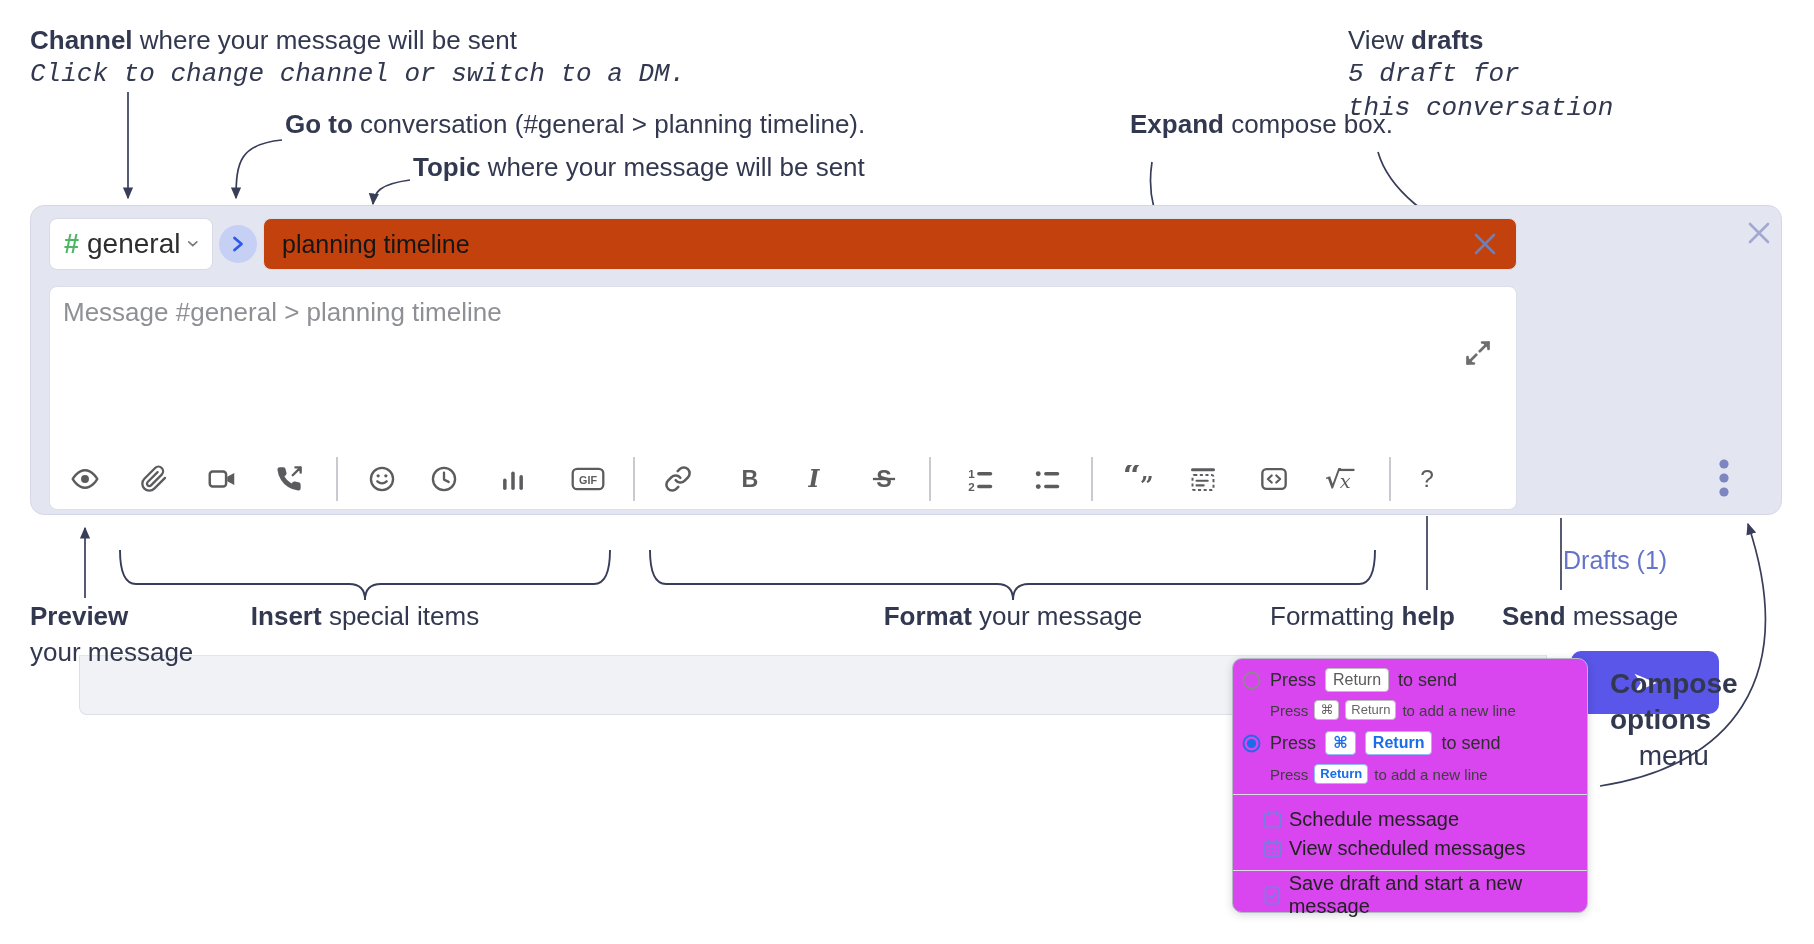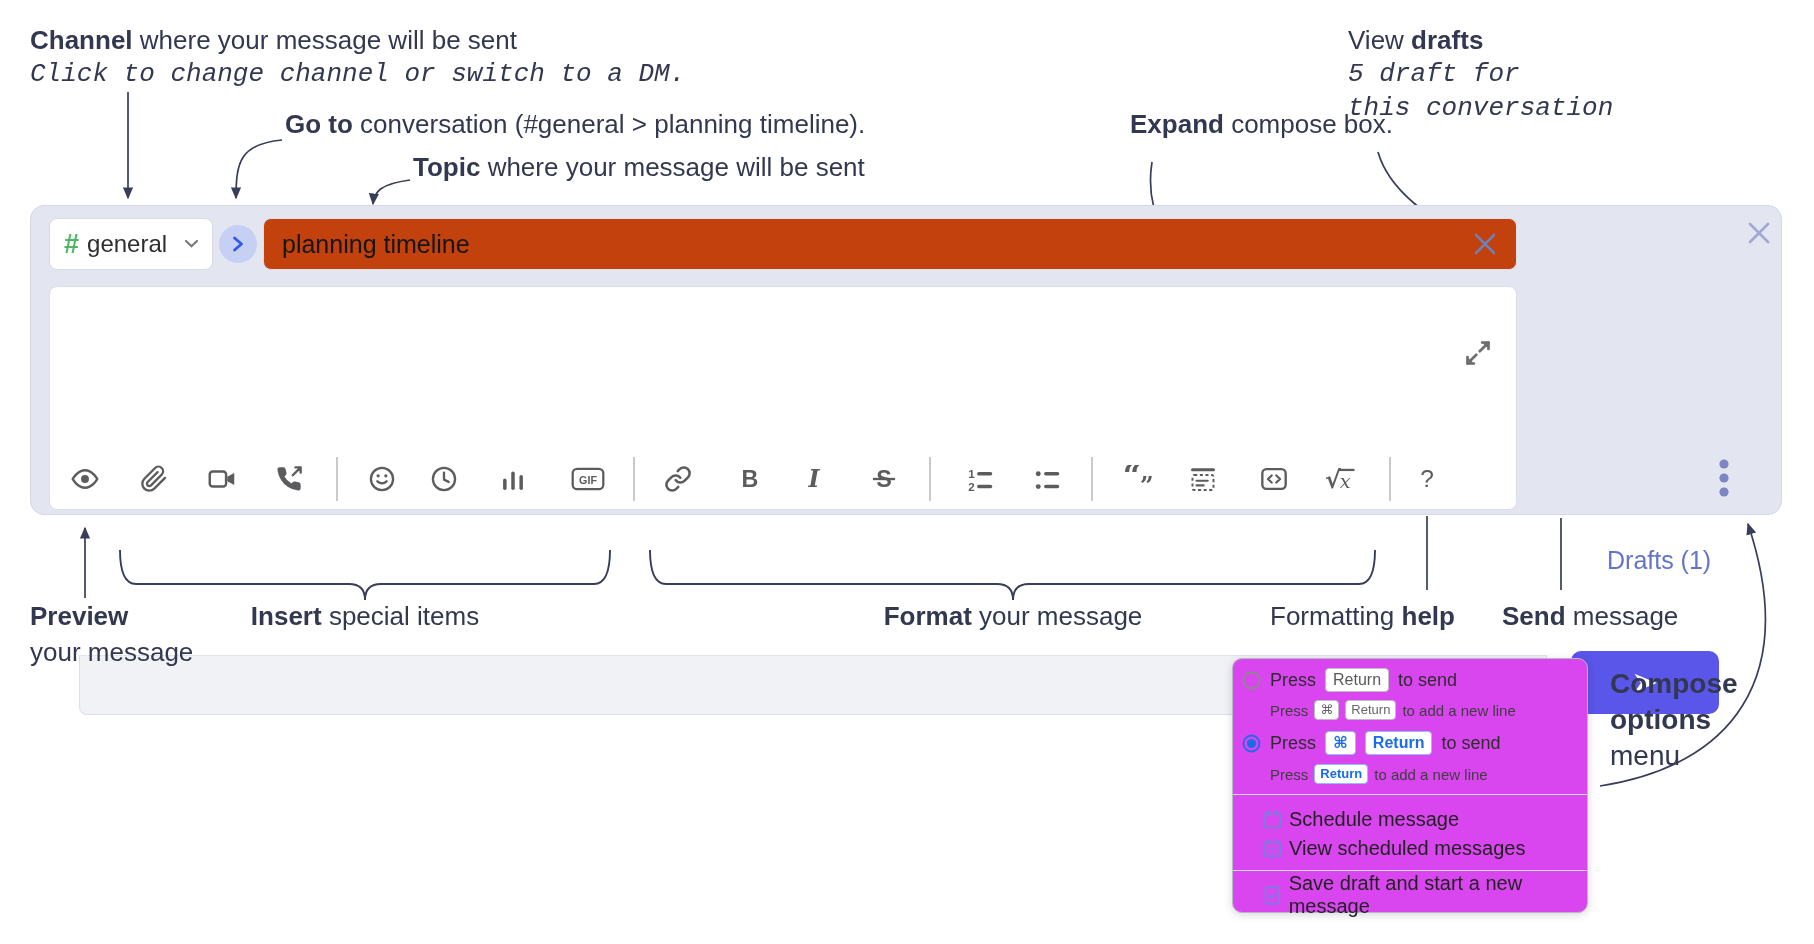--- a/index.html
+++ b/index.html
@@ -9,50 +9,50 @@
   .ann{font-size:26px;line-height:32px;color:#32384f;white-space:nowrap;}
   .ann b{font-weight:700;}
   .it{font-style:italic;font-family:Liberation Mono, monospace;}
   .center{transform:translateX(-50%);}
   
   #compose{left:30px;top:205px;width:1752px;height:310px;background:#e3e5f1;
            border:1px solid #d5d7e6;border-radius:14px;box-sizing:border-box;}
   .pill{left:48px;top:217px;width:164px;height:52px;background:#fff;border:1px solid #d8dae5;
         border-radius:8px;box-sizing:border-box;display:flex;align-items:center;padding:0 14px;gap:8px;}
   .hash{color:#4eb765;font-weight:700;font-size:27px;}
-  .chname{font-size:24px;color:#2e2e2e;flex:1;}
+  .chname{font-size:28px;color:#2e2e2e;flex:1;}
   #goto-btn{left:218px;top:224px;width:38px;height:38px;border-radius:50%;background:#c6cff4;
             display:flex;align-items:center;justify-content:center;}
   #topic-input{left:262px;top:217px;width:1254px;height:52px;background:#c2410c;border:1px solid #dddfe8;
                border-radius:8px;box-sizing:border-box;display:flex;align-items:center;padding:0 18px;}
   #topic-input .val{font-size:25px;color:#161616;flex:1;}
   #msg-card{left:48px;top:285px;width:1468px;height:224px;background:#fff;border:1px solid #dcdee8;
             border-radius:8px;box-sizing:border-box;}
   #placeholder{left:62px;top:296px;font-size:26px;color:#8f9096;}
   #toolbar{left:48px;top:449px;width:1468px;height:60px;background:#f1f2f5;border:1px solid #dcdee8;
            border-top:1px solid #e4e5ec;border-radius:0 0 8px 8px;box-sizing:border-box;}
   .tb{position:absolute;top:465px;width:28px;height:28px;transform:translateX(-50%);}
   .tdiv{position:absolute;top:457px;width:2px;height:44px;background:#c9cacf;}
-  #drafts-link{left:1532px;top:340px;font-size:25px;color:#6474c8;font-weight:500;margin-left:44px;}
+  #drafts-link{left:1532px;top:340px;font-size:25px;color:#6474c8;font-weight:500;}
   #send-btn{left:1540px;top:445px;width:148px;height:63px;background:#5956e9;border-radius:10px;
             display:flex;align-items:center;justify-content:center;}
   
   #popup{left:1232px;top:658px;width:356px;height:255px;background:#d946ef;border:1px solid #b6bac6;
          border-radius:10px;box-shadow:0 2px 8px rgba(40,40,60,.18);box-sizing:border-box;}
   .prow{position:absolute;left:0;width:100%;display:flex;align-items:center;gap:9px;font-size:18px;color:#2d2d2d;}
   .psub{position:absolute;display:flex;align-items:center;gap:6px;font-size:15px;color:#3e3e3e;}
   .key{display:inline-block;border:1px solid #bdbdbd;border-radius:4px;padding:0 7px;font-size:16px;
        color:#5a5a5a;background:#fff;line-height:22px;}
   .key.sm{font-size:13px;line-height:18px;padding:0 5px;color:#666;}
   .key.blue{color:#1a6ce8;border-color:#94bcf6;font-weight:600;}
   .pdiv{position:absolute;left:0;width:100%;height:1px;background:#d9dbe0;}
   .mitem{position:absolute;left:0;width:100%;height:30px;display:flex;align-items:center;gap:6px;
          padding-left:13px;box-sizing:border-box;font-size:20px;color:#222;margin-left:16px;}
   .opt3{font-size:28px;line-height:36px;font-weight:700;color:#32384f;}
-  .opt3 .reg{font-weight:400;}
+  .opt3 .reg{font-weight:400;text-align:center;}
   svg{display:block;}
 </style>
 </head>
 <body>
 
 <div id="canvas">
 
   <svg class="abs" width="1814" height="944" style="left:0;top:0;pointer-events:none;">
     <defs>
       <marker id="ah" markerWidth="9" markerHeight="8" refX="6.2" refY="3" orient="auto">
@@ -108,20 +108,21 @@
       <svg width="26" height="26" viewBox="0 0 26 26">
         <path d="M4 4 L22 22 M22 4 L4 22" stroke="#717fb5" stroke-width="2.6" stroke-linecap="round"></path>
       </svg>
     </div>
 
     <svg class="abs" style="left:1714px;top:13px;" width="28" height="28" viewBox="0 0 28 28">
       <path d="M5 5 L23 23 M23 5 L5 23" stroke="#a3a8d3" stroke-width="2.6" stroke-linecap="round"></path>
     </svg>
 
     <div id="msg-card" class="abs" style="left:18px;top:80px;"></div>
+    <div id="placeholder" class="abs" style="left:32px;top:91px;">Message #general &gt; planning timeline</div>
     <svg class="abs" style="left:1433px;top:133px;" width="28" height="28" viewBox="0 0 24 24">
       <g stroke="#6e6e6e" stroke-width="2.3" fill="none" stroke-linecap="round" stroke-linejoin="round">
         <path d="M13.5 10.5 L21 3"></path>
           <path d="M15.5 3 L21 3 L21 8.5" fill="none"></path>
         <path d="M10.5 13.5 L3 21"></path>
           <path d="M8.5 21 L3 21 L3 15.5"></path>
       </g>
       <path d="M15.5 3 L21 3 L21 8.5 Z M8.5 21 L3 21 L3 15.5 Z" fill="#6e6e6e"></path>
     </svg>
 

